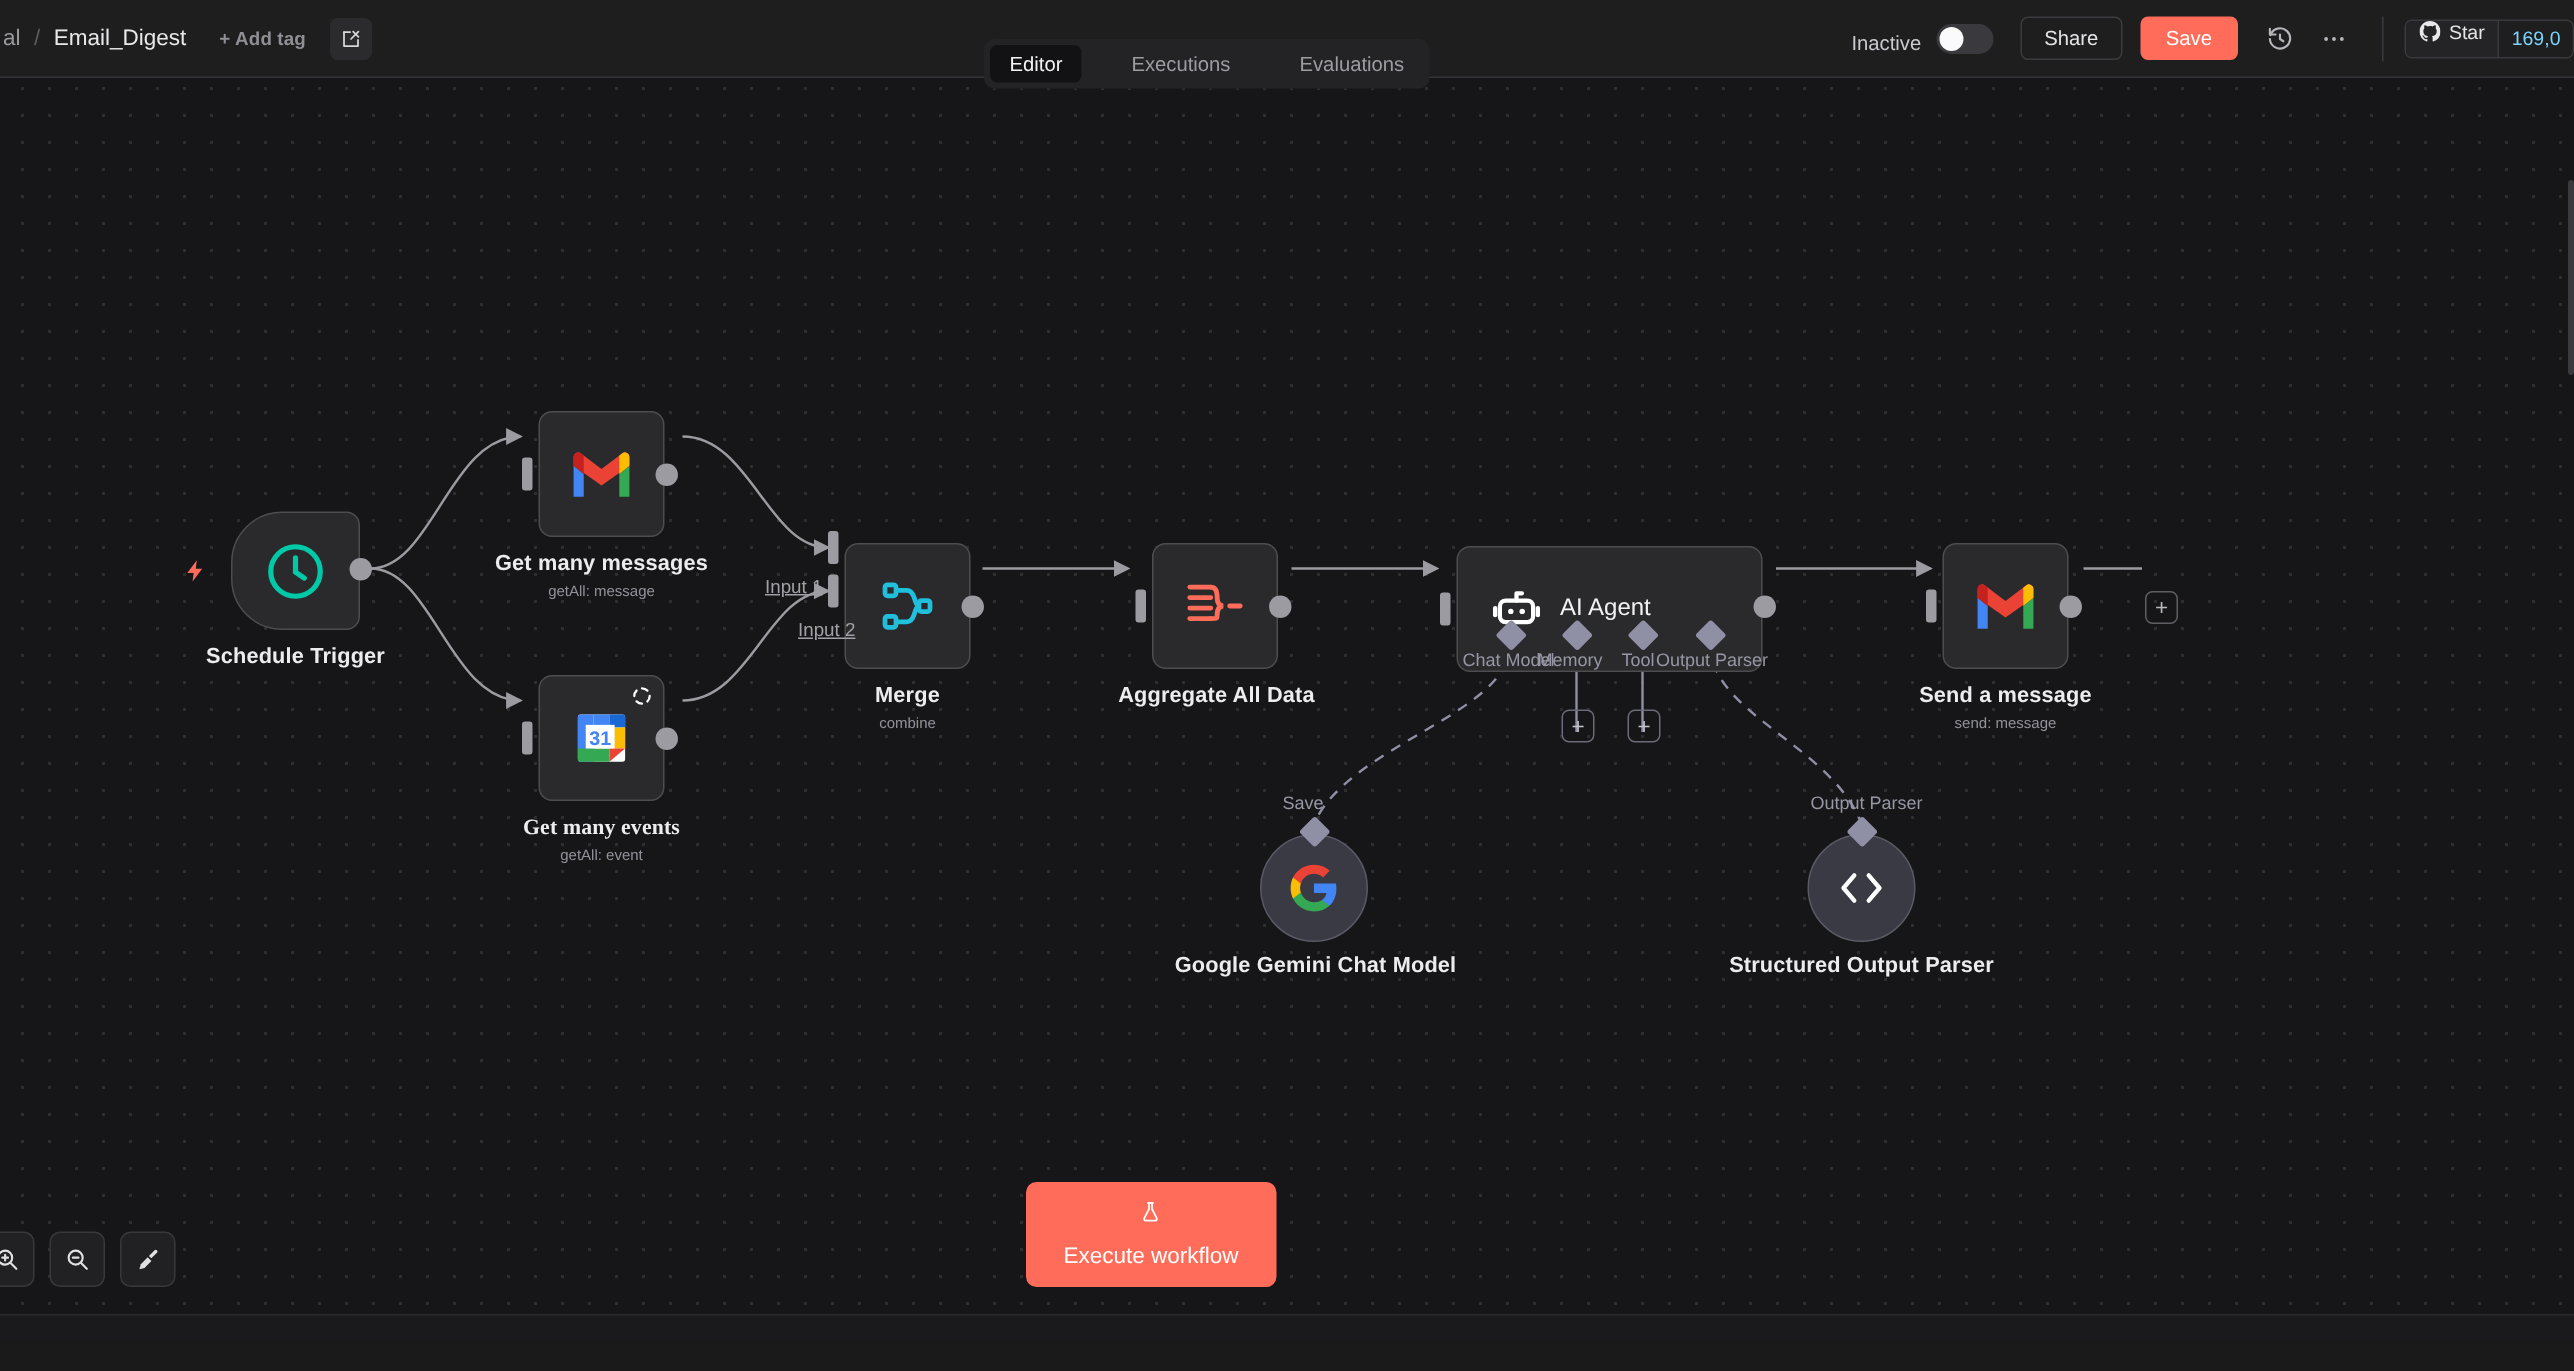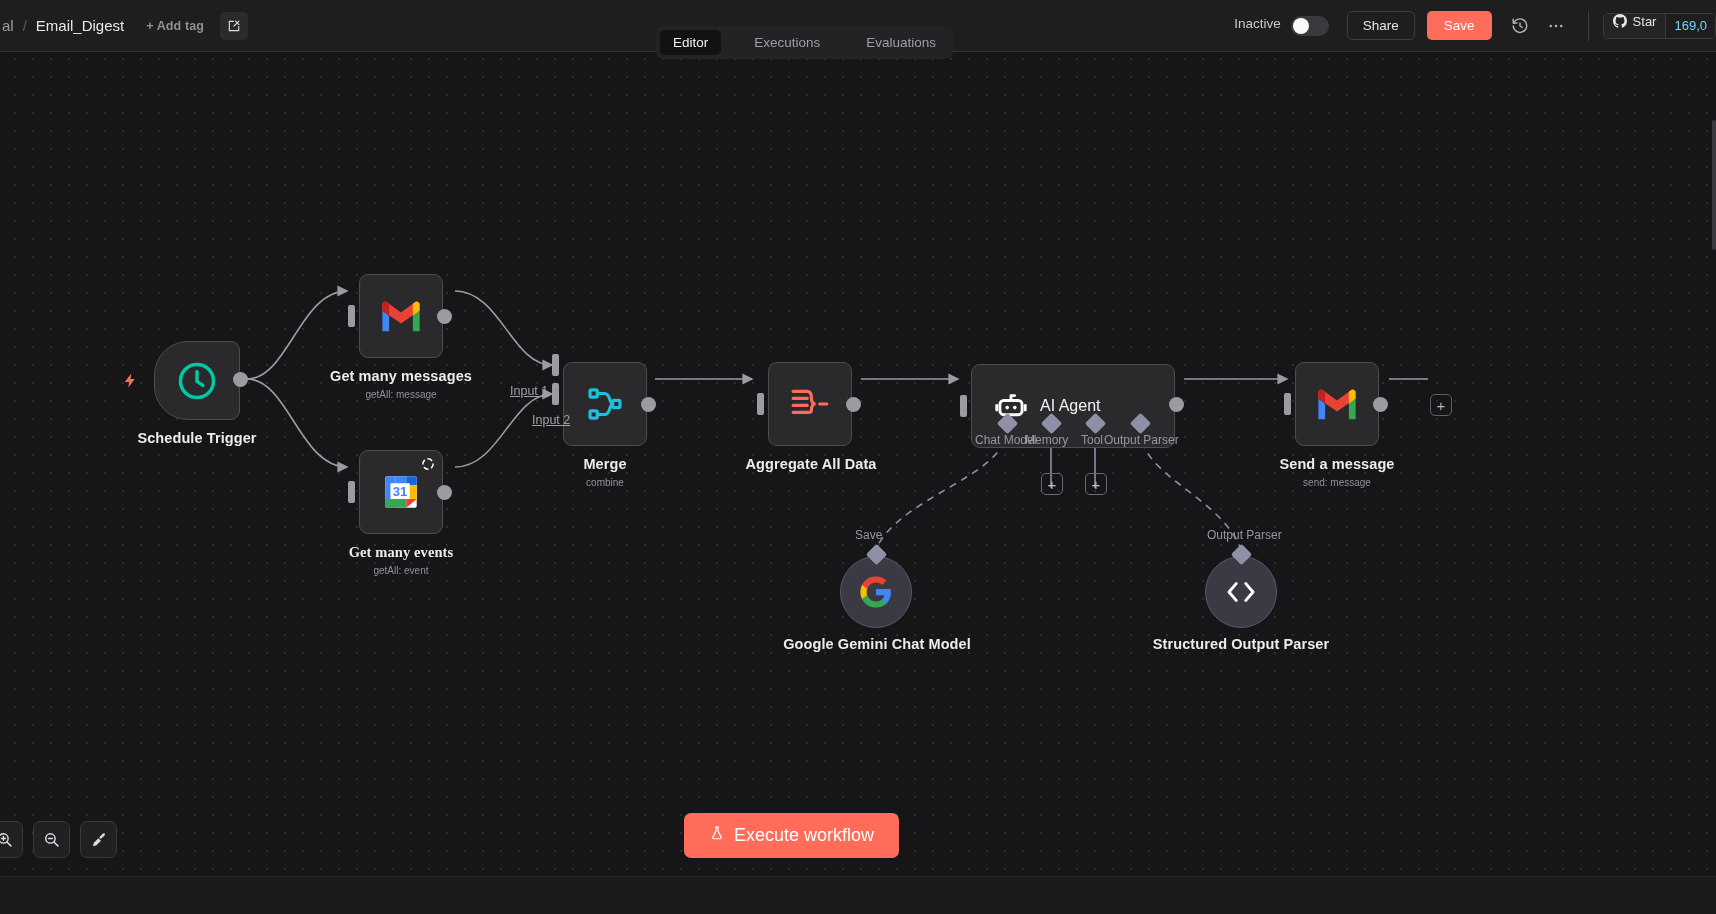--- a/index.html
+++ b/index.html
@@ -30,21 +30,21 @@
   .icon-btn-sq {
     width: 28px; height: 28px; margin-left: 16px;
     background: #2b2b2e; border-radius: 5px;
     display: flex; align-items: center; justify-content: center;
     cursor: pointer;
   }
   .topbar-right {
     margin-left: auto; display: flex; align-items: center; gap: 0px;
     padding-right: 0px; height: 100%;
   }
-  .inactive-wrap { display: flex; align-items: flex-start; gap: 10px; margin-right: 18px; }
+  .inactive-wrap { display: flex; align-items: flex-end; gap: 10px; margin-right: 18px; }
   .inactive-label { color: #c9c9ce; font-size: 13.5px; }
   .toggle {
     width: 38px; height: 20px; border-radius: 10px;
     background: #3a3a3e; position: relative; cursor: pointer;
   }
   .toggle .knob {
     position: absolute; left: 2px; top: 2px;
     width: 16px; height: 16px; border-radius: 50%;
     background: #fafafa;
   }
@@ -177,23 +177,23 @@
   }
   .zoom-btn {
     width: 37px; height: 37px; border-radius: 7px;
     background: #212124; border: 1px solid #38383c;
     display: flex; align-items: center; justify-content: center;
     cursor: pointer; color: #e0e0e4;
   }
   .exec-btn {
     position: absolute; left: 684px; bottom: 37px;
     padding: 12px 25px; border-radius: 7px; border: none;
-    background: #ff6d5a; color: #fff; font-size: 18px;
+    background: #ff6d5a; color: #fff; font-size: 15px;
     display: flex; align-items: center; gap: 9px;
-    cursor: pointer; z-index: 30;
+    cursor: pointer; z-index: 30; flex-direction: column;
   }
 
   
   .edge-scroll {
     position: absolute; right: 0; top: 120px; width: 4px; height: 130px;
     background: #3a3a3e; border-radius: 2px; z-index: 35;
   }
 </style>
 </head>
 <body>

